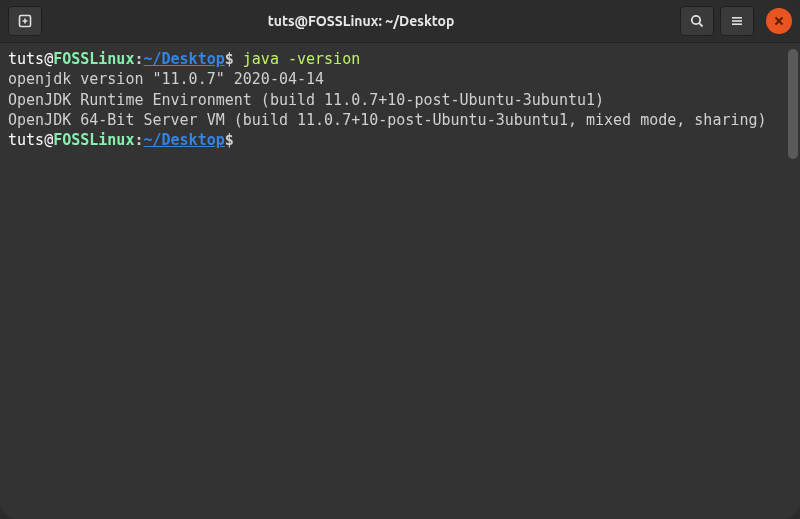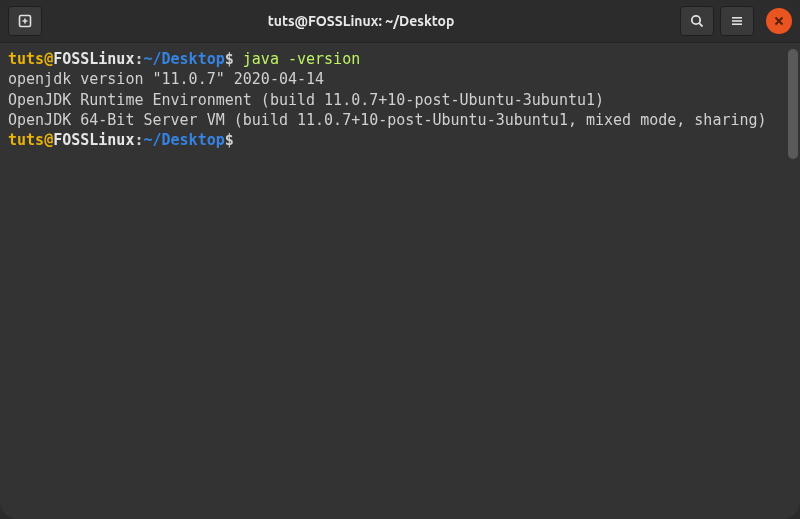--- a/index.html
+++ b/index.html
@@ -88,24 +88,24 @@
     .scrollbar {
       position: absolute;
       right: 2px;
       top: 6px;
       width: 10px;
       height: 110px;
       background: #5a5a5a;
       border-radius: 5px;
       cursor: pointer;
     }
-    .user { color: #eab308; font-weight: bold; }
-    .host { color: #e5e5e5; font-weight: bold; }
+    .user { color: #ffffff; font-weight: normal; }
+    .host { color: #86efac; font-weight: bold; }
     .colon { color: #d0d0d0; font-weight: bold; }
-    .path { color: #3584e4; font-weight: bold; }
+    .path { color: #3584e4; font-weight: bold; text-decoration: underline; }
     .dollar { color: #d0d0d0; font-weight: bold; }
     .cmd { color: #bef264; }
     .out { color: #d0d0d0; }
     .line { display: block; }
     svg { display: block; }
   </style>
 </head>
 <body>
 
 <div class="window">

